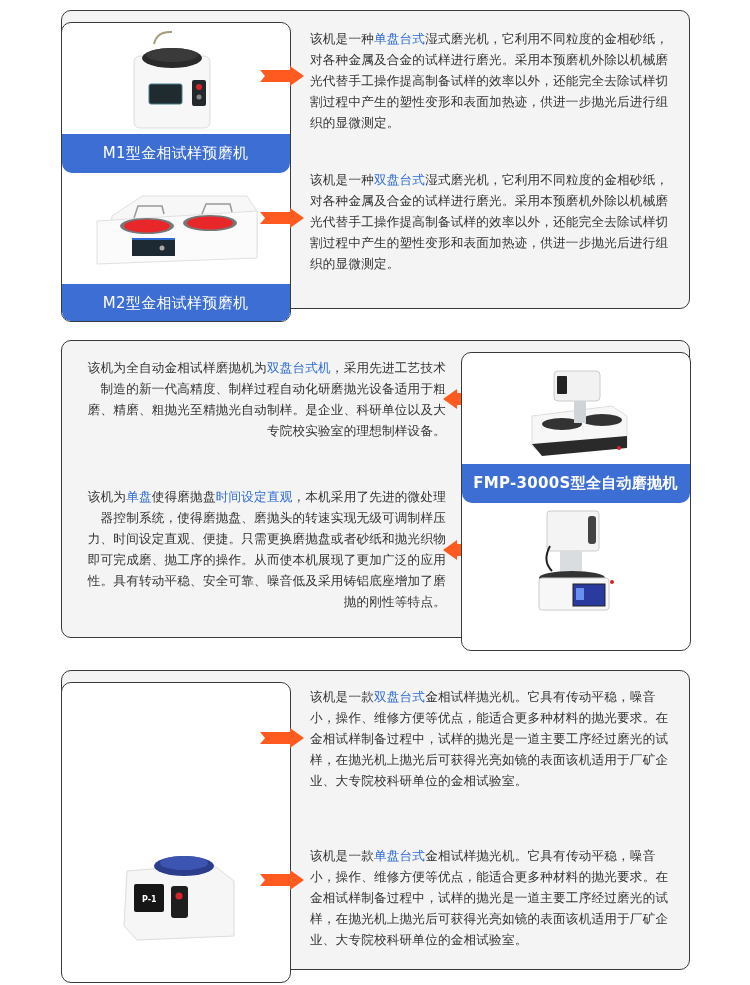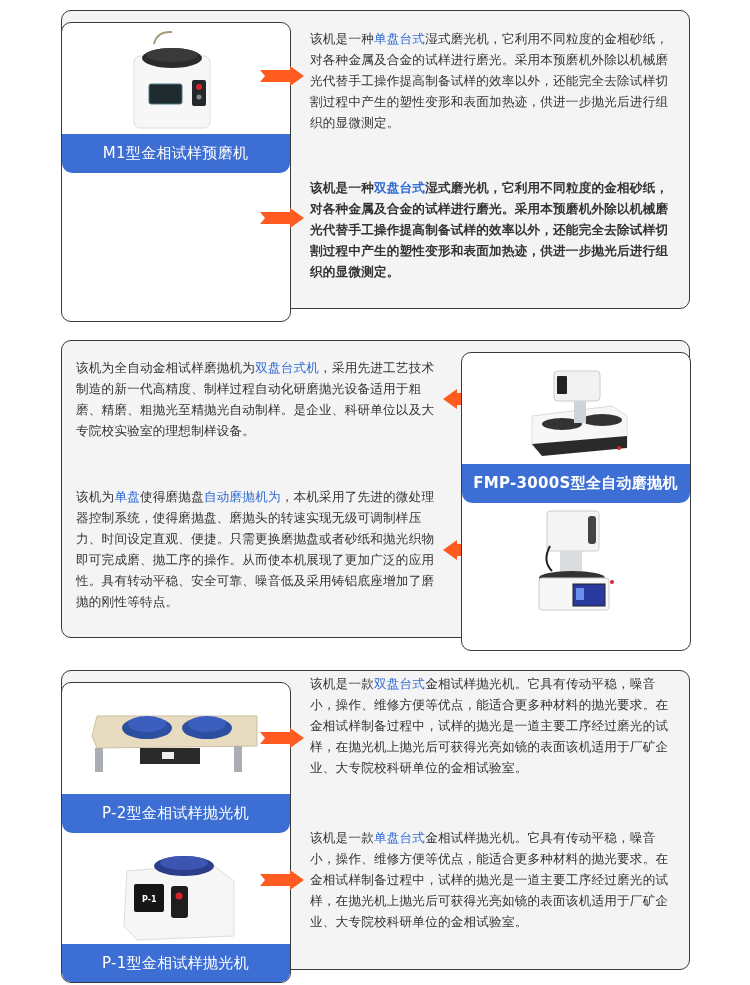--- a/index.html
+++ b/index.html
@@ -46,21 +46,21 @@
   .desc {
     position: absolute;
     font-size: 12.6px;
     line-height: 21px;
     color: #333333;
     letter-spacing: 0.2px;
   }
   .desc .hl { color: #2f6bd4; }
 
   #panel-1 .desc, #panel-3 .desc { left: 248px; width: 364px; }
-  #panel-2 .desc { left: 14px; width: 370px; }
+  #panel-2 .desc { left: 14px; width: 370px; text-align: right; }
 
   .arrow { position: absolute; width: 44px; height: 20px; }
   .arrow svg { width: 100%; height: 100%; display: block; }
 </style>
 </head>
 <body>
 
 <section class="panel" id="panel-1">
   <div class="img-col">
 
@@ -73,46 +73,64 @@
           <ellipse cx="110" cy="29" rx="26" ry="7" fill="#3a3a3a"></ellipse>
           <rect x="87" y="58" width="33" height="20" rx="2" fill="#1f2b2f" stroke="#4a7a8a"></rect>
           <rect x="130" y="54" width="14" height="26" rx="2" fill="#22282c"></rect>
           <circle cx="137" cy="61" r="3" fill="#d8222a"></circle>
           <circle cx="137" cy="71" r="2.5" fill="#888"></circle>
         </svg>
       </div>
       <div class="label">M1型金相试样预磨机</div>
     </div>
 
+    <div class="product second">
+      <div class="pic">
+        <svg width="230" height="110" viewBox="0 0 230 110">
+          <path d="M50 40 L80 20 L185 20 L195 35 L195 78 L45 82 Z" fill="#f7f7f7" stroke="#e0e0e0"></path>
+          <path d="M35 45 L195 35 L195 82 L35 88 Z" fill="#fbfbfb" stroke="#e0e0e0"></path>
+          <ellipse cx="85" cy="50" rx="27" ry="8" fill="#777"></ellipse>
+          <ellipse cx="85" cy="50" rx="23" ry="6.5" fill="#e8272b"></ellipse>
+          <ellipse cx="148" cy="47" rx="27" ry="8" fill="#777"></ellipse>
+          <ellipse cx="148" cy="47" rx="23" ry="6.5" fill="#e8272b"></ellipse>
+          <path d="M72 42 L76 30 L100 30 L102 38" stroke="#999" stroke-width="1.5" fill="none"></path>
+          <path d="M140 38 L144 28 L168 28 L170 36" stroke="#999" stroke-width="1.5" fill="none"></path>
+          <rect x="70" y="62" width="43" height="18" fill="#1e2a33"></rect>
+          <rect x="70" y="62" width="43" height="2" fill="#2f6bd4"></rect>
+          <circle cx="100" cy="72" r="2.5" fill="#aaa"></circle>
+        </svg>
+      </div>
+      <div class="label">M2型金相试样预磨机</div>
+    </div>
   </div>
 
   <div class="arrow" style="left:198px; top:55px;">
     <svg viewBox="0 0 44 20">
         <path d="M0 4 L30 4 L30 0 L44 10 L30 20 L30 16 L0 16 L5 10 Z" fill="#ff5a1f"></path>
       </svg>
   </div>
   <p class="desc" style="top:17px;"><span>该机是一种</span><span class="hl">单盘台式</span><span>湿式磨光机，它利用不同粒度的金相砂纸，对各种金属及合金的试样进行磨光。采用本预磨机外除以机械磨光代替手工操作提高制备试样的效率以外，还能完全去除试样切割过程中产生的塑性变形和表面加热迹，供进一步抛光后进行组织的显微测定。</span></p>
 
   <div class="arrow" style="left:198px; top:197px;">
     <svg viewBox="0 0 44 20">
         <path d="M0 4 L30 4 L30 0 L44 10 L30 20 L30 16 L0 16 L5 10 Z" fill="#ff5a1f"></path>
       </svg>
   </div>
-  <p class="desc" style="top:166px;font-weight:bold;"><span>该机是一种</span><span class="hl">双盘台式</span><span>湿式磨光机，它利用不同粒度的金相砂纸，对各种金属及合金的试样进行磨光。采用本预磨机外除以机械磨光代替手工操作提高制备试样的效率以外，还能完全去除试样切割过程中产生的塑性变形和表面加热迹，供进一步抛光后进行组织的显微测定。</span></p>
+  <p class="desc" style="top:158px;"><span>该机是一种</span><span class="hl">双盘台式</span><span>湿式磨光机，它利用不同粒度的金相砂纸，对各种金属及合金的试样进行磨光。采用本预磨机外除以机械磨光代替手工操作提高制备试样的效率以外，还能完全去除试样切割过程中产生的塑性变形和表面加热迹，供进一步抛光后进行组织的显微测定。</span></p>
 </section>
 
 <section class="panel" id="panel-2">
   <p class="desc" style="top:16px;"><span>该机为全自动金相试样磨抛机为</span><span class="hl">双盘台式机</span><span>，采用先进工艺技术制造的新一代高精度、制样过程自动化研磨抛光设备适用于粗磨、精磨、粗抛光至精抛光自动制样。是企业、科研单位以及大专院校实验室的理想制样设备。</span></p>
   <div class="arrow" style="left:381px; top:48px;">
     <svg viewBox="0 0 44 20">
         <path d="M44 4 L14 4 L14 0 L0 10 L14 20 L14 16 L44 16 L39 10 Z" fill="#ff5a1f"></path>
       </svg>
   </div>
 
-  <p class="desc" style="top:145px;"><span>该机为</span><span class="hl">单盘</span><span>使得磨抛盘</span><span class="hl">自动磨抛机为</span><span>，本机采用了先进的微处理器控制系统，使得磨抛盘、磨抛头的转速实现无级可调制样压力、时间设定直观、便捷。只需更换磨抛盘或者砂纸和抛光织物即可完成磨、抛工序的操作。从而使本机展现了更加广泛的应用性。具有转动平稳、安全可靠、噪音低及采用铸铝底座增加了磨抛的刚性等特点。</span></p>
+  <p class="desc" style="top:145px;"><span>该机为</span><span class="hl">单盘</span><span>使得磨抛盘</span><span class="hl">时间设定直观</span><span>，本机采用了先进的微处理器控制系统，使得磨抛盘、磨抛头的转速实现无级可调制样压力、时间设定直观、便捷。只需更换磨抛盘或者砂纸和抛光织物即可完成磨、抛工序的操作。从而使本机展现了更加广泛的应用性。具有转动平稳、安全可靠、噪音低及采用铸铝底座增加了磨抛的刚性等特点。</span></p>
   <div class="arrow" style="left:381px; top:199px;">
     <svg viewBox="0 0 44 20">
         <path d="M44 4 L14 4 L14 0 L0 10 L14 20 L14 16 L44 16 L39 10 Z" fill="#ff5a1f"></path>
       </svg>
   </div>
 
   <div class="img-col">
     <div class="product first">
       <div class="pic">
         <svg width="230" height="110" viewBox="0 0 230 110">
@@ -141,58 +159,41 @@
           <rect x="114" y="82" width="8" height="12" fill="#6b8ff0"></rect>
           <circle cx="150" cy="76" r="2" fill="#d8222a"></circle>
         </svg>
       </div>
     </div>
   </div>
 </section>
 
 <section class="panel" id="panel-3">
   <div class="img-col">
-    <div class="product first">
-      <div class="pic">
-        <svg width="230" height="110" viewBox="0 0 230 110">
-          <path d="M30 50 L35 30 L195 30 L195 60 L35 62 Z" fill="#e8dcc0" stroke="#cbbf9f"></path>
-          <rect x="33" y="62" width="8" height="24" fill="#aaaeb2"></rect>
-          <rect x="172" y="60" width="8" height="26" fill="#aaaeb2"></rect>
-          <rect x="78" y="62" width="60" height="16" fill="#2a2a2a"></rect>
-          <rect x="100" y="66" width="12" height="7" fill="#eee"></rect>
-          <ellipse cx="85" cy="42" rx="25" ry="11" fill="#2e4ea0"></ellipse>
-          <ellipse cx="85" cy="38" rx="19" ry="8" fill="#3c5fbf"></ellipse>
-          <ellipse cx="145" cy="42" rx="25" ry="11" fill="#2e4ea0"></ellipse>
-          <ellipse cx="145" cy="38" rx="19" ry="8" fill="#3c5fbf"></ellipse>
-        </svg>
-      </div>
-      <div class="label">P-2型金相试样抛光机</div>
-    </div>
     <div class="product second">
       <div class="pic">
         <svg width="230" height="110" viewBox="0 0 230 110">
           <path d="M65 35 L150 28 L172 45 L172 100 L75 104 L62 90 Z" fill="#f6f6f6" stroke="#ddd"></path>
           <ellipse cx="122" cy="30" rx="30" ry="10" fill="#2c3d8c"></ellipse>
           <ellipse cx="122" cy="27" rx="24" ry="7" fill="#3d55b2"></ellipse>
           <rect x="72" y="48" width="30" height="28" rx="2" fill="#161616"></rect>
           <text x="80" y="66" font-family="DejaVu Sans, sans-serif" font-size="8" font-weight="bold" fill="#fff">P-1</text>
           <rect x="109" y="50" width="17" height="32" rx="3" fill="#1e1e1e"></rect>
           <circle cx="117" cy="60" r="3.5" fill="#d8222a"></circle>
         </svg>
       </div>
-      <div class="label">P-1型金相试样抛光机</div>
     </div>
   </div>
 
   <div class="arrow" style="left:198px; top:57px;">
     <svg viewBox="0 0 44 20">
         <path d="M0 4 L30 4 L30 0 L44 10 L30 20 L30 16 L0 16 L5 10 Z" fill="#ff5a1f"></path>
       </svg>
   </div>
-  <p class="desc" style="top:2px;"><span>该机是一款</span><span class="hl">双盘台式</span><span>金相试样抛光机。它具有传动平稳，噪音小，操作、维修方便等优点，能适合更多种材料的抛光要求。在金相试样制备过程中，试样的抛光是一道主要工序经过磨光的试样，在抛光机上抛光后可获得光亮如镜的表面该机适用于厂矿企业、大专院校科研单位的金相试验室。</span></p>
+  <p class="desc" style="top:15px;"><span>该机是一款</span><span class="hl">双盘台式</span><span>金相试样抛光机。它具有传动平稳，噪音小，操作、维修方便等优点，能适合更多种材料的抛光要求。在金相试样制备过程中，试样的抛光是一道主要工序经过磨光的试样，在抛光机上抛光后可获得光亮如镜的表面该机适用于厂矿企业、大专院校科研单位的金相试验室。</span></p>
 
   <div class="arrow" style="left:198px; top:199px;">
     <svg viewBox="0 0 44 20">
         <path d="M0 4 L30 4 L30 0 L44 10 L30 20 L30 16 L0 16 L5 10 Z" fill="#ff5a1f"></path>
       </svg>
   </div>
-  <p class="desc" style="top:156px;"><span>该机是一款</span><span class="hl">单盘台式</span><span>金相试样抛光机。它具有传动平稳，噪音小，操作、维修方便等优点，能适合更多种材料的抛光要求。在金相试样制备过程中，试样的抛光是一道主要工序经过磨光的试样，在抛光机上抛光后可获得光亮如镜的表面该机适用于厂矿企业、大专院校科研单位的金相试验室。</span></p>
+  <p class="desc" style="top:176px;font-family:Liberation Mono, monospace;"><span>该机是一款</span><span class="hl">单盘台式</span><span>金相试样抛光机。它具有传动平稳，噪音小，操作、维修方便等优点，能适合更多种材料的抛光要求。在金相试样制备过程中，试样的抛光是一道主要工序经过磨光的试样，在抛光机上抛光后可获得光亮如镜的表面该机适用于厂矿企业、大专院校科研单位的金相试验室。</span></p>
 </section>
 
 </body></html>

